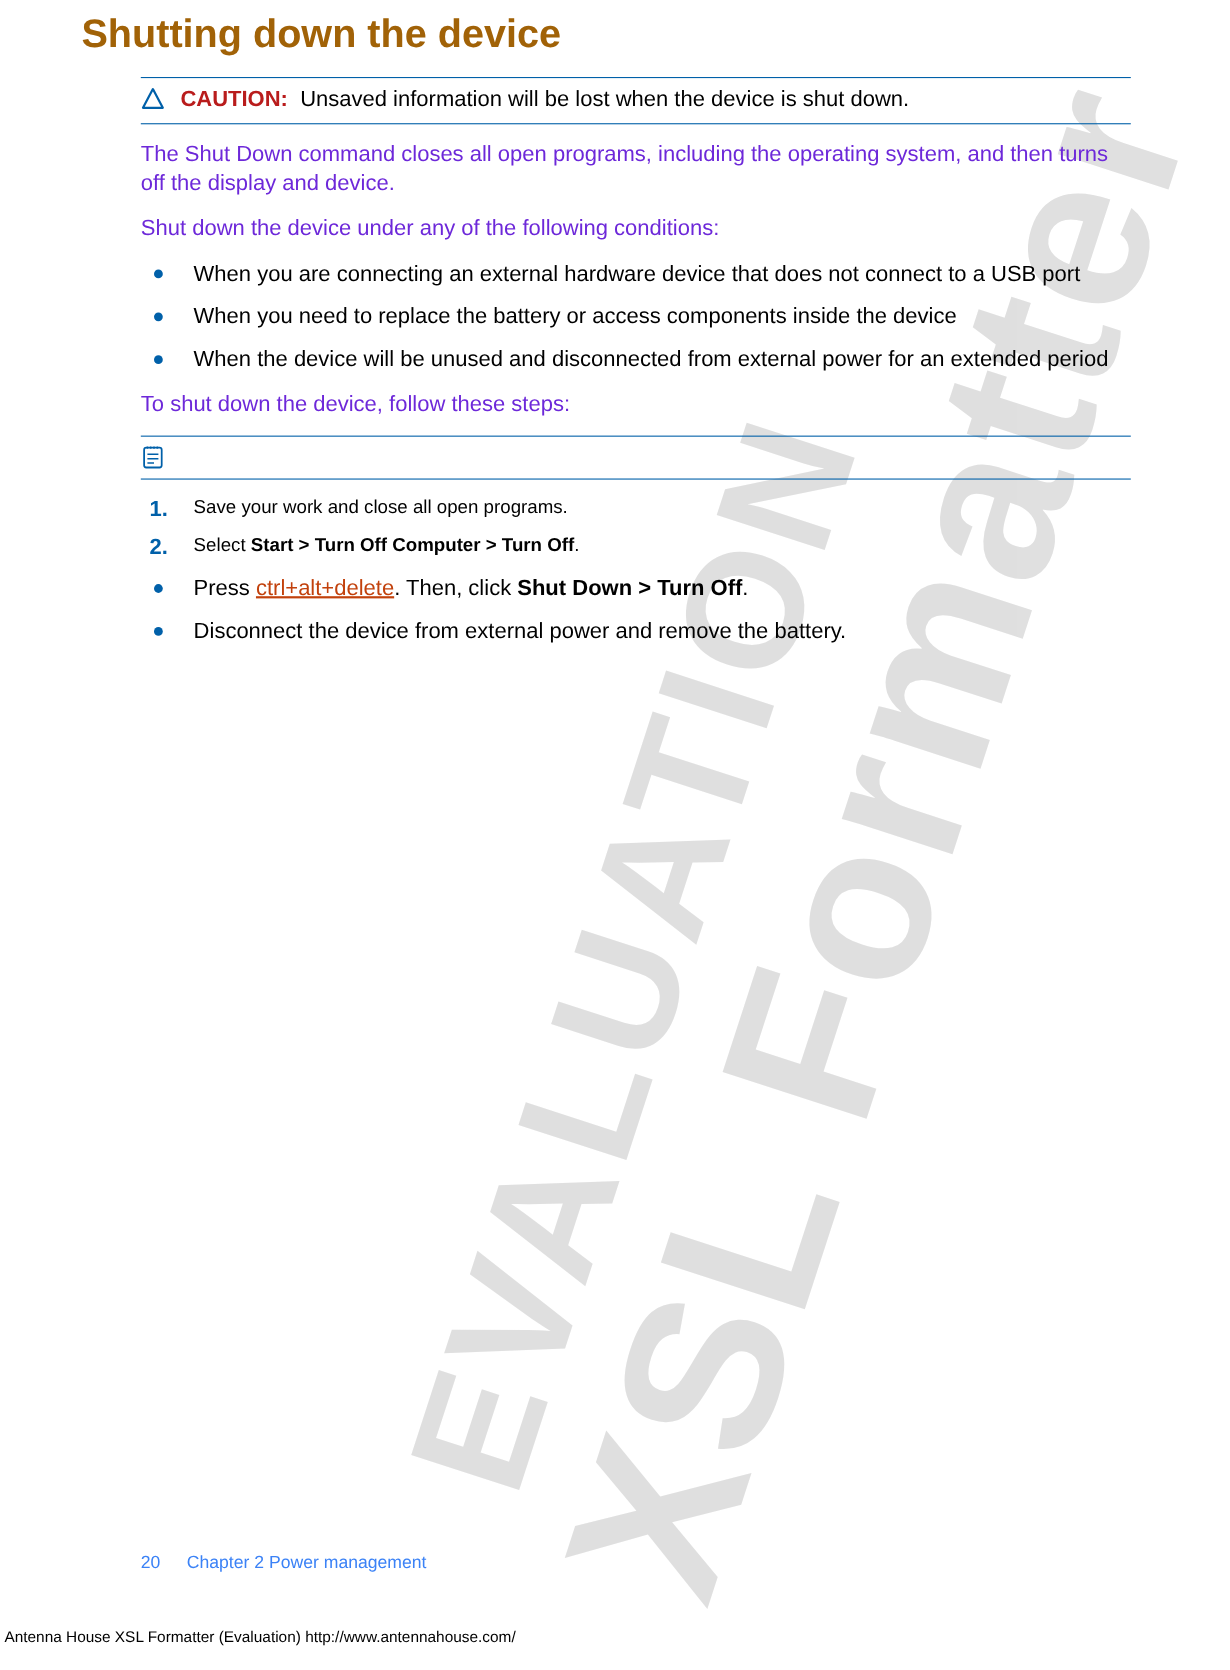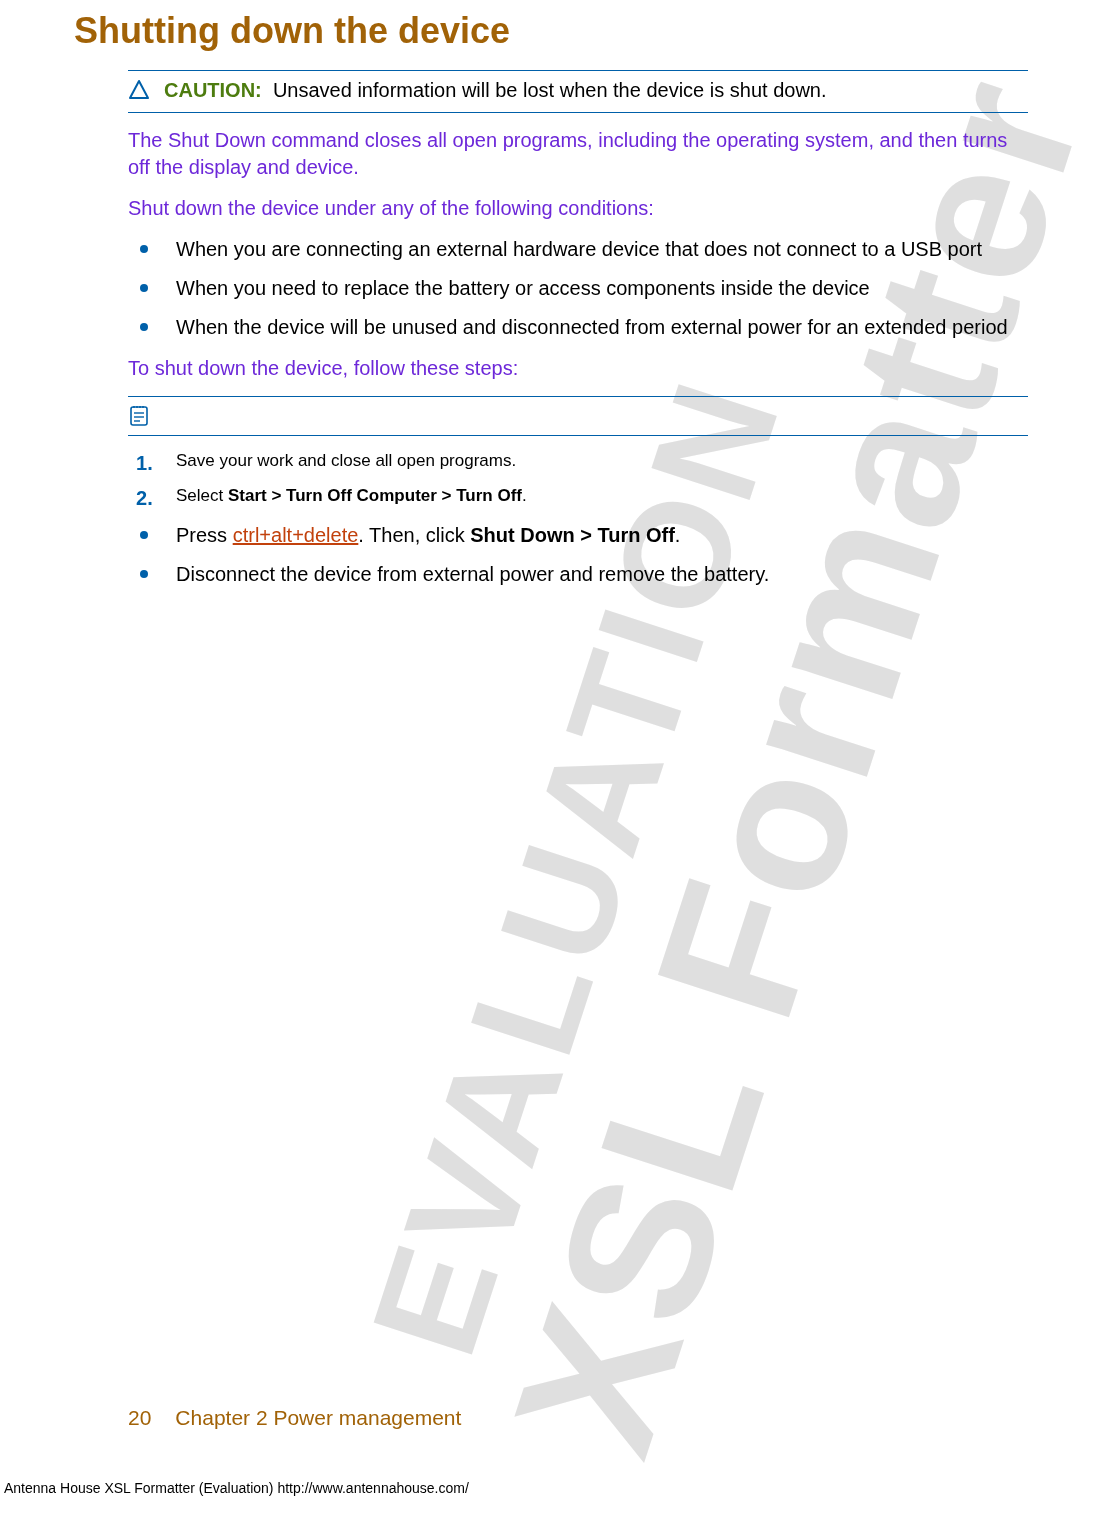--- a/index.html
+++ b/index.html
@@ -8,31 +8,31 @@
   .watermark-wrap { position: absolute; inset: 0; overflow: hidden; pointer-events: none; z-index: 0; }
   .watermark { position: absolute; font-weight: 700; color: #c6c6c6; opacity: 0.55; white-space: nowrap; transform-origin: center center; }
   .wm1 { font-size: 200px; left: 85px; top: 650px; transform: rotate(-72deg); letter-spacing: 4px; }
   .wm2 { font-size: 150px; left: 70px; top: 780px; transform: rotate(-72deg); letter-spacing: 6px; }
   .content { position: relative; z-index: 1; padding-top: 10px; }
   h1 { color: #a16207; font-size: 36px; font-weight: 700; margin-bottom: 18px; margin-left: -54px; }
   .callout { border-top: 1px solid #0060a9; border-bottom: 1px solid #0060a9; padding: 6px 0 8px 0; margin: 0 0 14px 0; display: flex; align-items: flex-start; gap: 14px; }
   .callout-icon { flex: 0 0 auto; margin-top: 2px; }
   .callout-icon svg { display: block; }
   .callout-body { flex: 1 1 auto; font-size: 20px; color: #000; line-height: 1.35; }
-  .callout-label { color: #4d7c0f; font-weight: 700; }
+  .callout-label { color: #b91c1c; font-weight: 700; }
   .para { font-size: 20px; color: #6d28d9; line-height: 1.35; margin-bottom: 14px; }
   ul.bullets { list-style: none; margin: 0 0 14px 0; padding: 0; }
   ul.bullets li { position: relative; padding-left: 48px; font-size: 20px; line-height: 1.35; margin-bottom: 12px; }
   ul.bullets li::before { content: ""; position: absolute; left: 12px; top: 9px; width: 8px; height: 8px; border-radius: 50%; background: #0060a9; }
   ol.steps { list-style: none; margin: 0 0 14px 0; padding: 0; counter-reset: step; }
   ol.steps li { position: relative; padding-left: 48px; font-size: 17px; line-height: 1.35; margin-bottom: 12px; counter-increment: step; }
   ol.steps li::before { content: counter(step) "."; position: absolute; left: 8px; top: 0; color: #0060a9; font-weight: 700; font-size: 20px; }
   .bold { font-weight: 700; }
   .link { color: #c2410c; text-decoration: underline; }
-  .footer { position: absolute; left: 128px; bottom: 88px; font-size: 21px; color: #a16207; text-align: center; }
+  .footer { position: absolute; left: 128px; bottom: 88px; font-size: 16px; color: #3b82f6; text-align: center; }
   .footer .pg { display: inline-block; margin-right: 24px; }
   .imprint { position: absolute; left: 4px; bottom: 22px; font-size: 14px; color: #000; }
 </style>
 </head>
 <body>
 
 <div class="page">
   <div class="watermark-wrap">
     <div class="watermark wm1">XSL Formatter</div>
     <div class="watermark wm2">EVALUATION</div>

